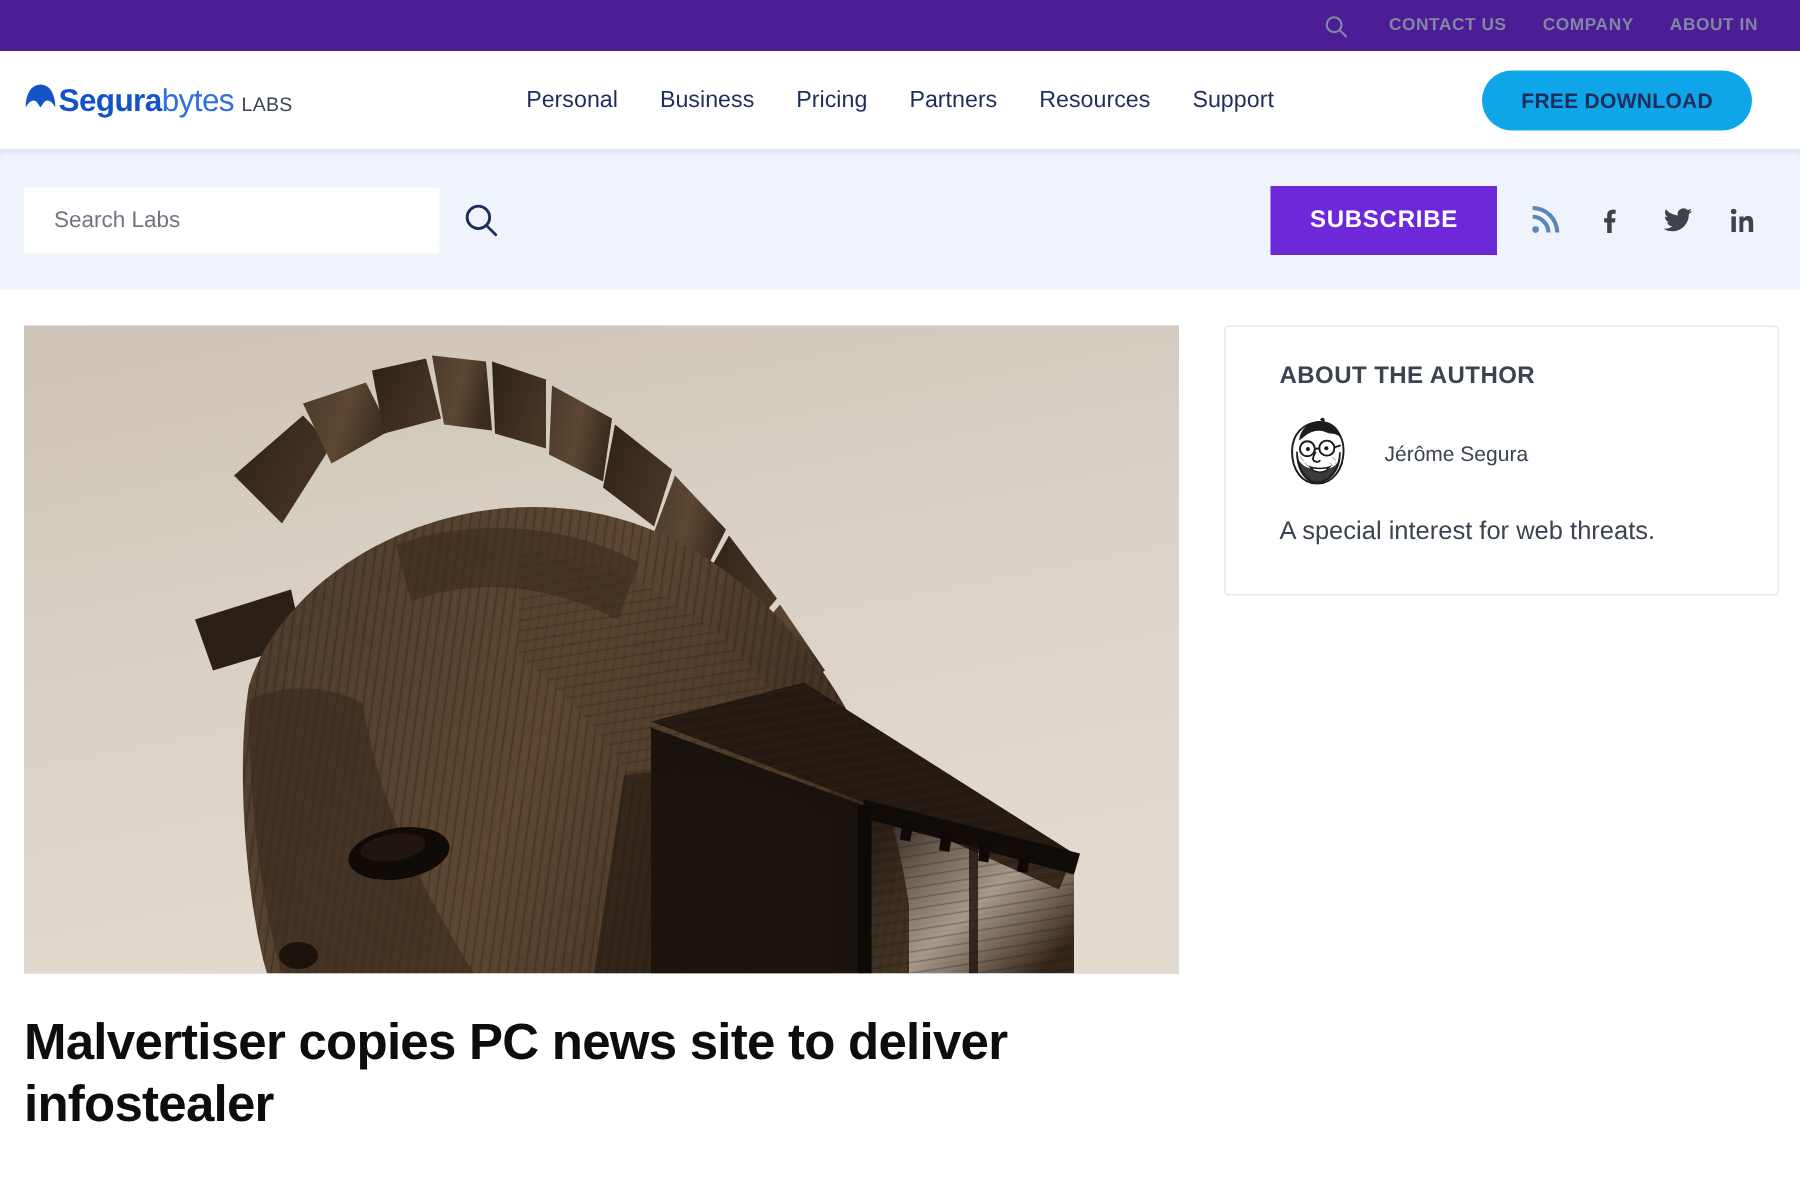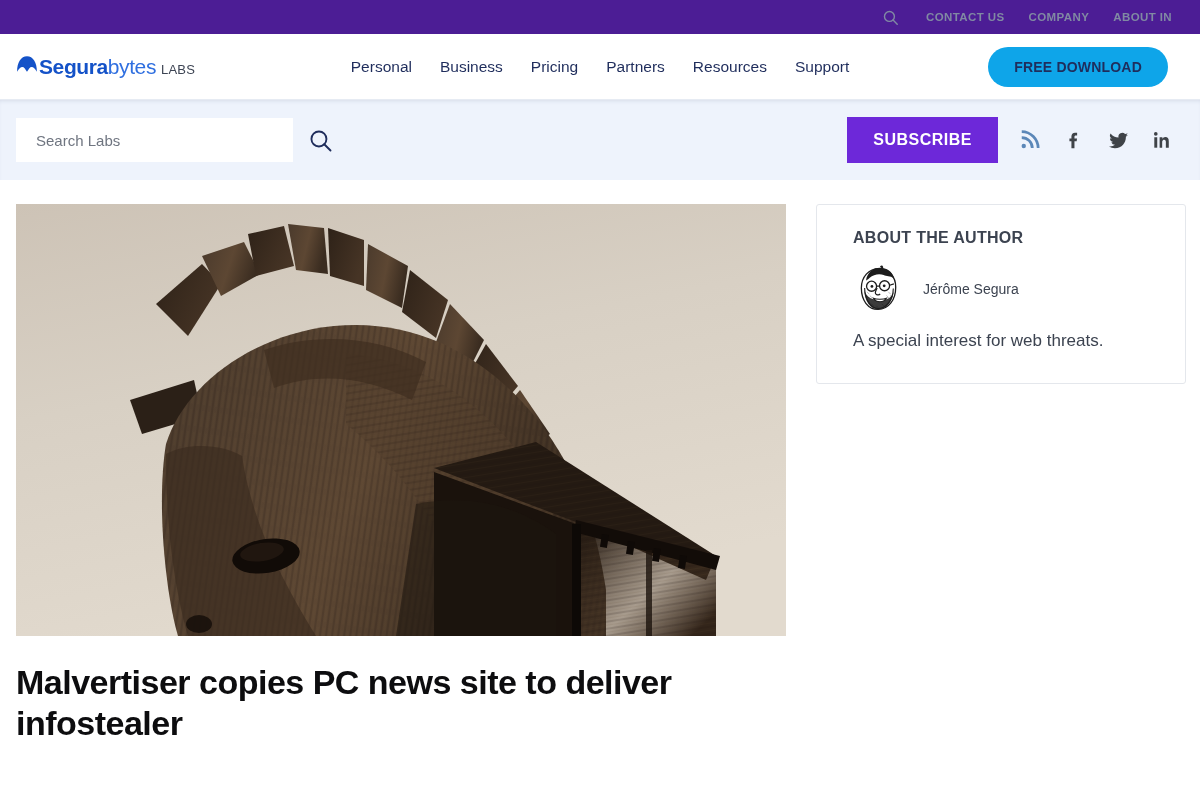--- a/index.html
+++ b/index.html
@@ -104,21 +104,21 @@
     border: none;
     border-radius: 22px;
     padding: 12px 26px;
     cursor: pointer;
     font-family: "Liberation Sans", sans-serif;
     white-space: nowrap;
   }
 
   
   .labs-band {
-    height: 80px;
+    height: 93px;
     background: #eef3fc;
     display: flex;
     align-items: center;
     padding: 0 16px;
     box-shadow: inset 0 3px 5px -3px rgba(30,50,90,0.16);
     position: relative;
   }
   .search-wrap { display: flex; align-items: center; }
   .search-input {
     width: 277px;

